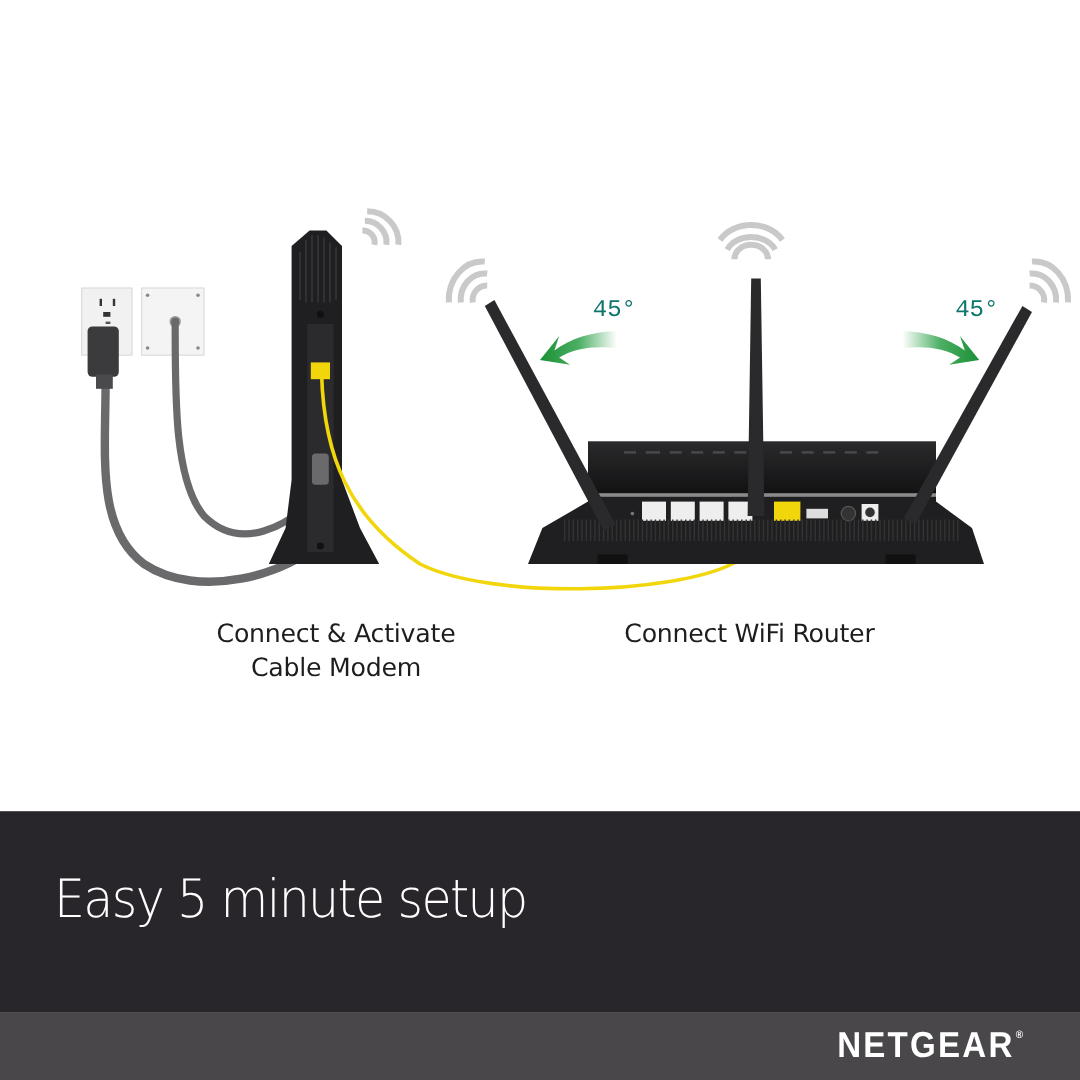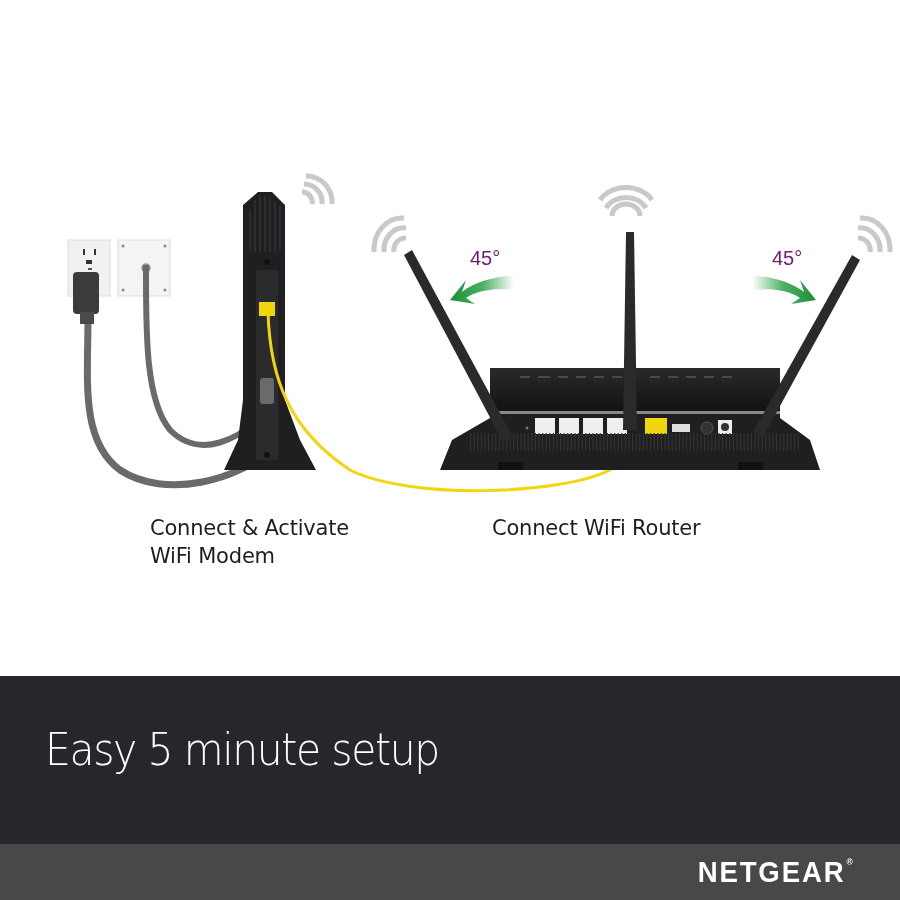--- a/index.html
+++ b/index.html
@@ -1,22 +1,22 @@
 <!DOCTYPE html>
 <html><head>
 <meta charset="utf-8">
 <style>
   html, body { margin: 0; padding: 0; }
   body { width: 900px; height: 900px; position: relative; overflow: hidden; background: #ffffff; font-family: "Liberation Sans", sans-serif; }
   .illustration { position: absolute; left: 0; top: 0; width: 900px; height: 676px; background: #ffffff; }
   .illustration svg { position: absolute; left: 0; top: 0; }
-  .caption { position: absolute; font-family: "DejaVu Sans", sans-serif; font-size: 21px; color: #1d1d1f; text-align: left; line-height: 28px; letter-spacing: -0.2px; }
+  .caption { position: absolute; font-family: "DejaVu Sans", sans-serif; font-size: 21px; color: #1d1d1f; text-align: center; line-height: 28px; letter-spacing: -0.2px; }
   .caption-modem { left: 150px; top: 514px; width: 260px; }
   .caption-router { left: 492px; top: 514px; width: 265px; }
-  .angle-label { position: absolute; font-family: Liberation Sans, sans-serif; font-size: 20px; color: #701a75; }
+  .angle-label { position: absolute; font-family: Liberation Mono, monospace; font-size: 20px; color: #0f766e; margin-left: 24px; }
   .angle-left { left: 470px; top: 247px; }
   .angle-right { left: 772px; top: 247px; }
   .banner { position: absolute; left: 0; top: 676px; width: 900px; height: 168px; background: #29262b; }
   .banner-title { position: absolute; left: 45px; top: 724px; font-family: "DejaVu Sans", sans-serif; font-weight: 300; font-size: 44px; color: #ffffff; letter-spacing: -1.5px; transform: scaleX(0.93); transform-origin: left; }
   .footer { position: absolute; left: 0; top: 844px; width: 900px; height: 56px; background: #49474a; }
   .brand { position: absolute; right: 46px; top: 855px; font-family: "Liberation Sans", sans-serif; font-weight: 700; font-size: 30px; color: #ffffff; letter-spacing: 2px; transform: scaleX(0.92); transform-origin: right; }
   .brand sup { font-size: 9px; vertical-align: top; position: relative; top: 2px; margin-left: 1px; }
 </style>
 </head>
 <body>
@@ -147,21 +147,21 @@
 
     <path d="M514 276 C495 276 475 282 462 292 L466 280 L450 300 L475 304 L466 298 C478 290 495 288 514 290 Z" fill="url(#arrowL)"></path>
     <path d="M752 276 C771 276 791 282 804 292 L800 280 L816 300 L791 304 L800 298 C788 290 771 288 752 290 Z" fill="url(#arrowR)"></path>
   </svg>
 
   <div class="angle-label angle-left">45°</div>
   <div class="angle-label angle-right">45°</div>
 
   <div class="caption caption-modem">
     <div>Connect &amp; Activate</div>
-    <div>WiFi Modem</div>
+    <div>Cable Modem</div>
   </div>
   <div class="caption caption-router">Connect WiFi Router</div>
 </div>
 
 <div class="banner"></div>
 <div class="banner-title">Easy 5 minute setup</div>
 
 <div class="footer"></div>
 <div class="brand"><span>NETGEAR</span><sup>®</sup></div>
 

